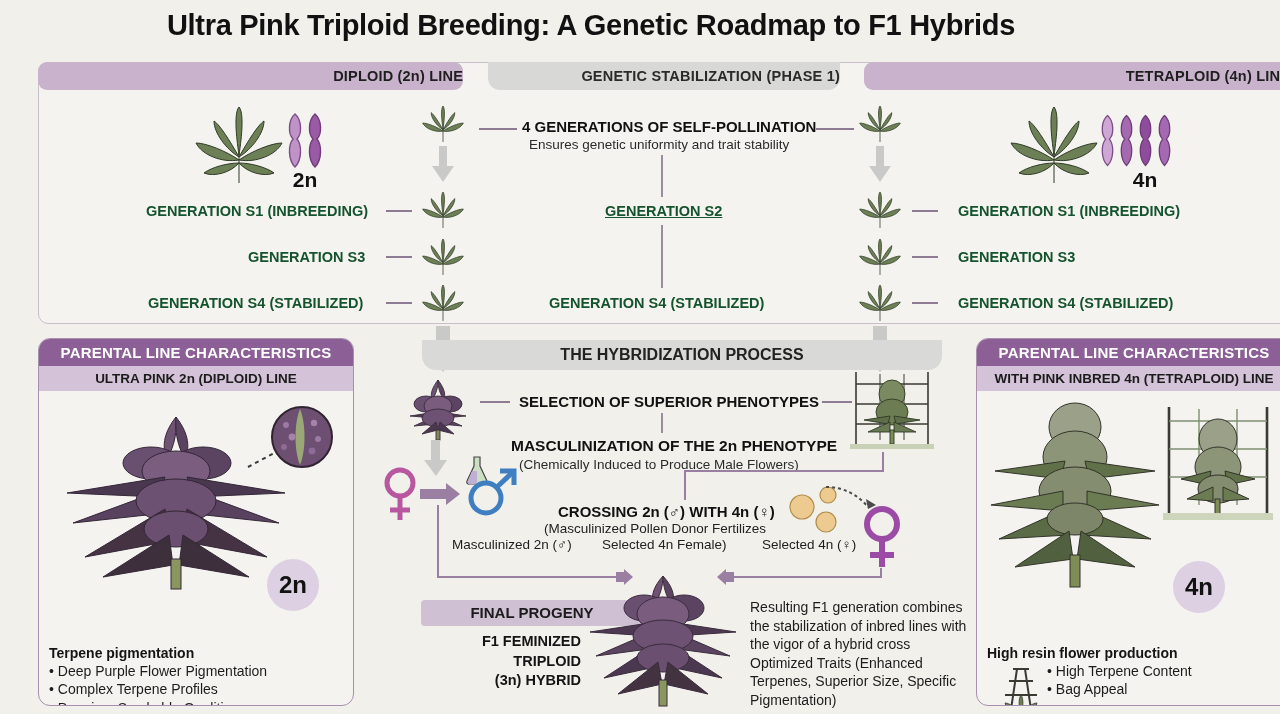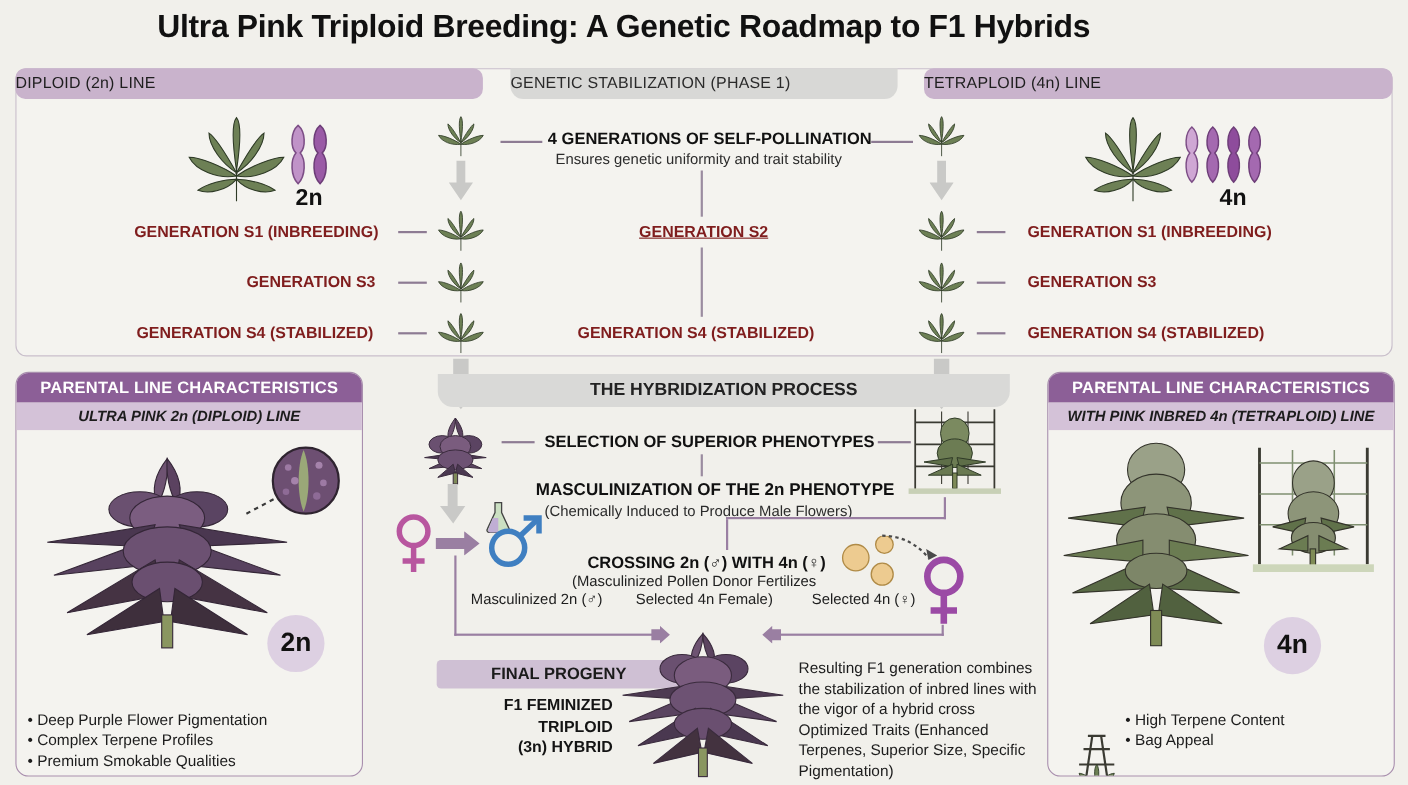--- a/index.html
+++ b/index.html
@@ -4,62 +4,63 @@
 <style>
   * { box-sizing: border-box; margin: 0; padding: 0; }
   body {
     width: 1280px; height: 714px;
     background: #f1f0eb;
     font-family: "Liberation Sans", sans-serif;
     color: #1c1c1c;
     position: relative;
     overflow: hidden;
   }
-  .page { position: relative; width: 1134px; height: 714px; }
+  .page { position: relative; width: 1134px; height: 714px; margin-left: 24px; }
 
   
   .title {
     position: absolute; top: 9px; left: 0; width: 100%;
     text-align: center;
     font-size: 29px; font-weight: bold; letter-spacing: -0.3px;
     color: #111;
   }
 
   
   .phase1-panel {
     position: absolute; left: 14px; top: 62px; width: 1252px; height: 262px;
     background: #f4f3ef;
     border: 1px solid #c9bfcb;
     border-radius: 10px;
   }
   .banner {
     position: absolute; height: 28px; line-height: 28px;
-    text-align: left; font-weight: normal; font-size: 14.5px;
+    text-align: right; font-weight: bold; font-size: 14.5px;
     letter-spacing: 0.2px;
+    padding-left: 13px;
   }
   .banner-purple { background: #c9b3cc; color: #1e1e1e; border-radius: 0 0 9px 9px; }
   .banner-gray   { background: #d8d8d6; color: #2a2a2a; border-radius: 0 0 12px 12px; }
   #banner-diploid    { left: 14px;  top: 62px; width: 425px; border-radius: 9px 9px 9px 9px;}
   #banner-genetic    { left: 464px; top: 62px; width: 352px; }
   #banner-tetraploid { left: 840px; top: 62px; width: 426px; border-radius: 9px 9px 9px 9px;}
 
   
   .leaf { display:block; }
 
   
   .chrom-wrap { position: absolute; display: flex; align-items: flex-end; gap: 2px; }
 
   .ploidy-label {
     position: absolute; font-weight: bold; font-size: 21px; color: #111;
     text-align: center;
   }
 
   
   .gen-label {
-    position: absolute; font-weight: bold; font-size: 14.5px; color: #7f1d1d;
+    position: absolute; font-weight: bold; font-size: 14.5px; color: #14532d;
     white-space: nowrap;
   }
   .conn {
     position: absolute; height: 2px; background: #8d7b93;
   }
   .vconn { position: absolute; width: 2px; background: #9b8ca0; }
 
   .headline {
     position: absolute; font-weight: bold; font-size: 15px; color: #111;
     white-space: nowrap; text-align:center;
@@ -80,21 +81,21 @@
   #panel-left  { left: 14px;  top: 338px; height: 368px; }
   #panel-right { left: 952px; top: 338px; height: 368px; }
   .panel-title {
     height: 27px; line-height: 27px; text-align: center;
     background: #8c5f97; color: #fff;
     font-weight: bold; font-size: 15px; letter-spacing: .2px;
   }
   .panel-sub {
     height: 25px; line-height: 25px; text-align: center;
     background: #d4c2d8; color: #1c1c1c;
-    font-weight: bold; font-size: 13.5px; font-style: italic;
+    font-weight: bold; font-size: 13.5px;
   }
   .panel-body { position: relative; height: 250px; }
   .panel-foot { position: relative; padding: 4px 10px 0 10px; }
   .foot-head { font-weight: bold; font-size: 14px; color: #141414; margin-bottom: 1px; }
   .foot-list { list-style: none; font-size: 14px; color: #1c1c1c; line-height: 1.32; }
   .foot-list li::before { content: "• "; }
   #panel-right .foot-list { margin-left: 60px; }
   .nbadge {
     position: absolute; width: 52px; height: 52px; border-radius: 50%;
     background: #ddd0e2; display: flex; align-items: center; justify-content: center;
@@ -486,20 +487,21 @@
         <circle cx="42" cy="22" r="3" fill="#9d7aa4"></circle>
           <circle cx="48" cy="34" r="3.4" fill="#a583ab"></circle>
         <circle cx="40" cy="44" r="3" fill="#8e6b96"></circle>
           <circle cx="70" cy="20" r="3.2" fill="#a583ab"></circle>
         <circle cx="74" cy="36" r="3" fill="#9d7aa4"></circle>
           <circle cx="68" cy="48" r="3.4" fill="#8e6b96"></circle>
       </svg>
       <div class="nbadge" style="left:228px;top:168px;">2n</div>
     </div>
     <div class="panel-foot">
+      <div class="foot-head">Terpene pigmentation</div>
       <ul class="foot-list">
         <li>Deep Purple Flower Pigmentation</li>
         <li>Complex Terpene Profiles</li>
         <li>Premium Smokable Qualities</li>
       </ul>
     </div>
   </div>
 
   <div class="parent-panel" id="panel-right">
     <div class="panel-title">PARENTAL LINE CHARACTERISTICS</div>
@@ -542,20 +544,21 @@
           <ellipse cx="61" cy="84" rx="20" ry="14" fill="#858d70"></ellipse>
           <path d="M30 94 L56 82 L56 96 Z" fill="#6b7c52"></path>
           <path d="M92 94 L66 82 L66 96 Z" fill="#6b7c52"></path>
           <rect x="58" y="94" width="5" height="18" fill="#7f8c56"></rect>
         </g>
         <rect x="6" y="108" width="110" height="7" fill="#cdd6ba"></rect>
       </svg>
       <div class="nbadge" style="left:196px;top:170px;">4n</div>
     </div>
     <div class="panel-foot">
+      <div class="foot-head">High resin flower production</div>
       <svg style="position:absolute;left:18px;top:22px;" width="52" height="66" viewBox="0 0 52 66">
         <g stroke="#3a3a32" stroke-width="2" fill="none">
           <line x1="18" y1="6" x2="34" y2="6"></line>
             <line x1="14" y1="18" x2="38" y2="18"></line>
           <line x1="10" y1="32" x2="42" y2="32"></line>
             <line x1="6" y1="48" x2="46" y2="48"></line>
           <line x1="22" y1="6" x2="14" y2="60"></line>
             <line x1="30" y1="6" x2="38" y2="60"></line>
           <line x1="4" y1="60" x2="48" y2="60"></line>
         </g>

